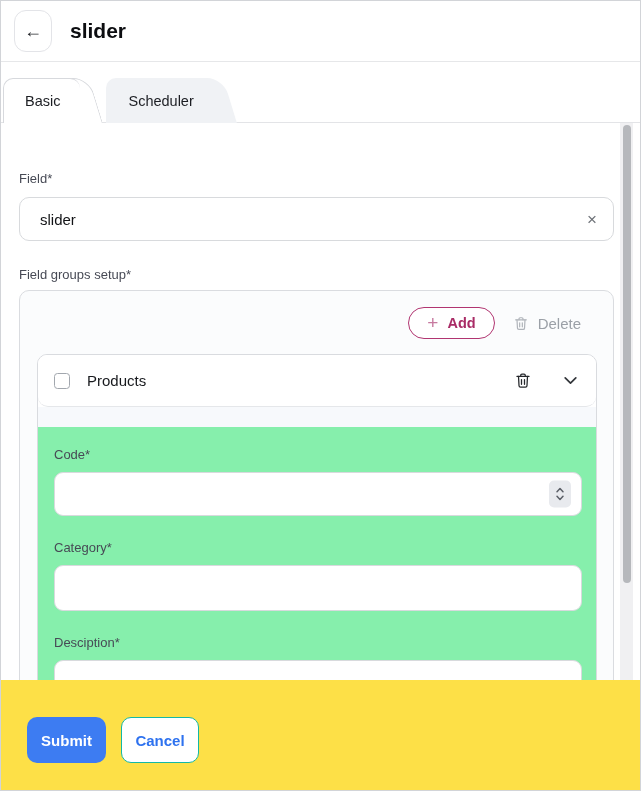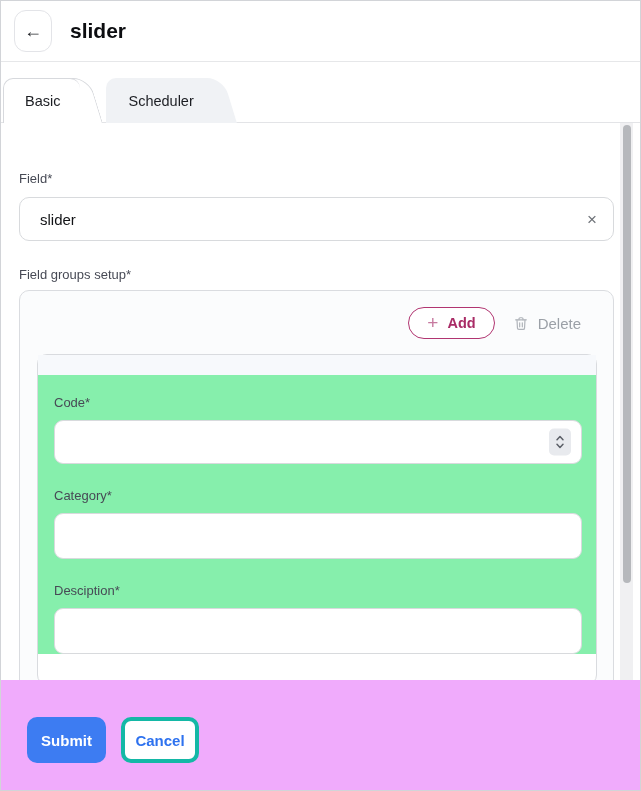--- a/index.html
+++ b/index.html
@@ -93,26 +93,26 @@
              display: flex; align-items: center; justify-content: center; color: #5c6068;
              cursor: pointer; }
 
   
   .scrollbar-track { position: absolute; top: 0; right: 7px; width: 13px; height: 557px;
                      background: #f0f0f2; }
   .scrollbar-thumb { position: absolute; top: 2px; left: 2.5px; width: 8px; height: 458px;
                      background: #b6b8bc; border-radius: 4px; cursor: pointer; }
 
   
-  .footer { flex: 1; background: #f0abfc; display: flex; align-items: flex-start;
+  .footer { flex: 1; background: #fde047; display: flex; align-items: flex-start;
             padding: 37px 0 0 26px; gap: 15px; }
   .submit-btn { width: 79px; height: 46px; background: #3d7cf2; border: none; border-radius: 10px;
                 color: #fff; font-size: 15px; font-weight: 600; cursor: pointer;
                 font-family: "Liberation Sans", sans-serif; }
-  .cancel-btn { width: 78px; height: 46px; background: #fff; border: 4px solid #14b8a6;
+  .cancel-btn { width: 78px; height: 46px; background: #fff; border: 1px solid #14b8a6;
                 border-radius: 10px; color: #2e72ef; font-size: 15px; font-weight: 600;
                 cursor: pointer; font-family: "Liberation Sans", sans-serif; }
 </style>
 </head>
 <body>
 
 <div class="app">
 
   <div class="header">
     <button class="back-btn">
@@ -160,20 +160,39 @@
                 <path d="M6 6.5l.7 12.4a2 2 0 0 0 2 1.9h6.6a2 2 0 0 0 2-1.9L18 6.5"></path>
                 <path d="M10 11v6"></path>
                   <path d="M14 11v6"></path>
               </svg>
             </span>
             <span>Delete</span>
           </button>
         </div>
 
         <div class="panel">
+          <div class="panel-header">
+            <span class="checkbox"></span>
+            <span class="panel-title">Products</span>
+            <span class="spacer"></span>
+            <span class="panel-trash">
+              <svg width="18" height="19" viewBox="0 0 24 24" fill="none" stroke="currentColor" stroke-width="1.7" stroke-linecap="round" stroke-linejoin="round">
+                <path d="M4 6.5h16"></path>
+                  <path d="M9 6.5V5a1.6 1.6 0 0 1 1.6-1.6h2.8A1.6 1.6 0 0 1 15 5v1.5"></path>
+                <path d="M6 6.5l.7 12.4a2 2 0 0 0 2 1.9h6.6a2 2 0 0 0 2-1.9L18 6.5"></path>
+                <path d="M10 11v6"></path>
+                  <path d="M14 11v6"></path>
+              </svg>
+            </span>
+            <span class="panel-chevron">
+              <svg width="17" height="17" viewBox="0 0 16 16" fill="none" stroke="currentColor" stroke-width="1.6" stroke-linecap="round" stroke-linejoin="round">
+                <path d="M3 5.5l5 5 5-5"></path>
+              </svg>
+            </span>
+          </div>
           <div class="panel-strip"></div>
           <div class="panel-body">
 
             <div class="inner-label lbl-code">Code*</div>
             <div class="inner-input input-code">
               <span class="spinner">
                 <svg width="10" height="17" viewBox="0 0 10 17" fill="none" stroke="currentColor" stroke-width="1.5" stroke-linecap="round" stroke-linejoin="round">
                   <path d="M2 6.2l3-3.2 3 3.2"></path>
                     <path d="M2 10.8l3 3.2 3-3.2"></path>
                 </svg>

